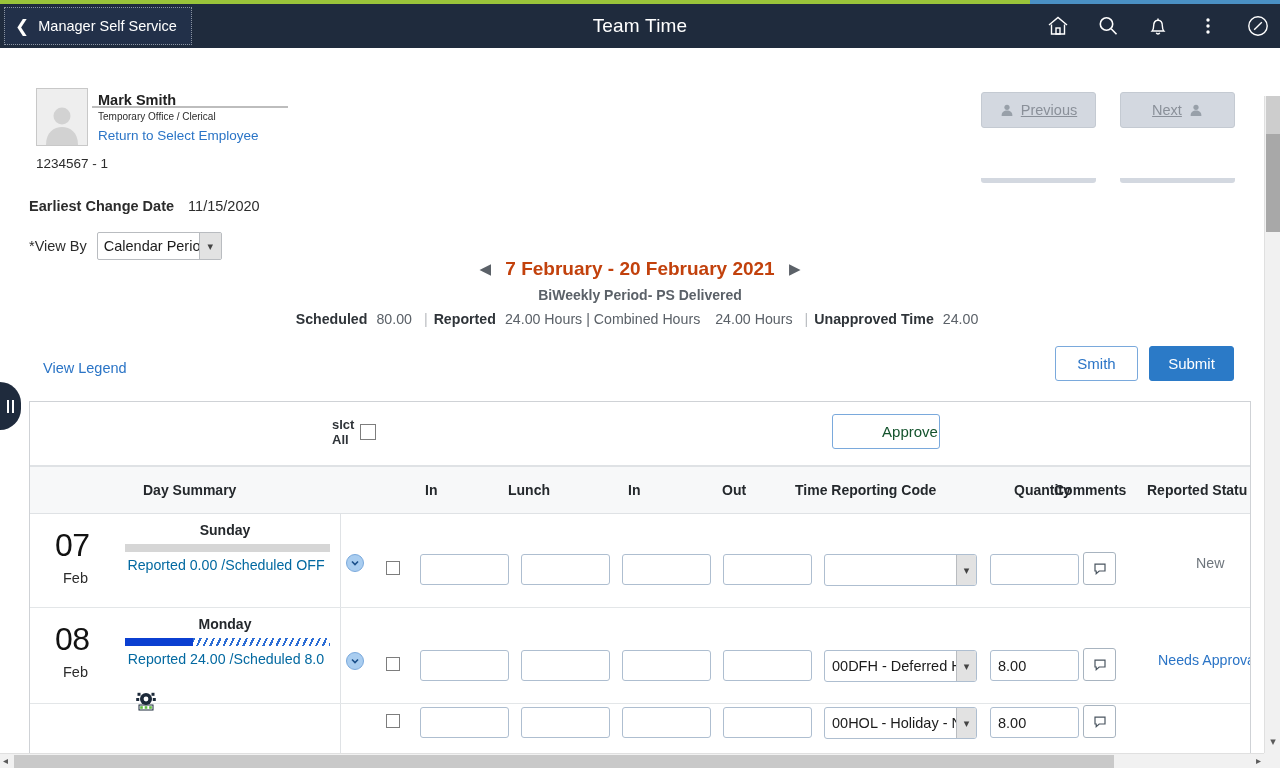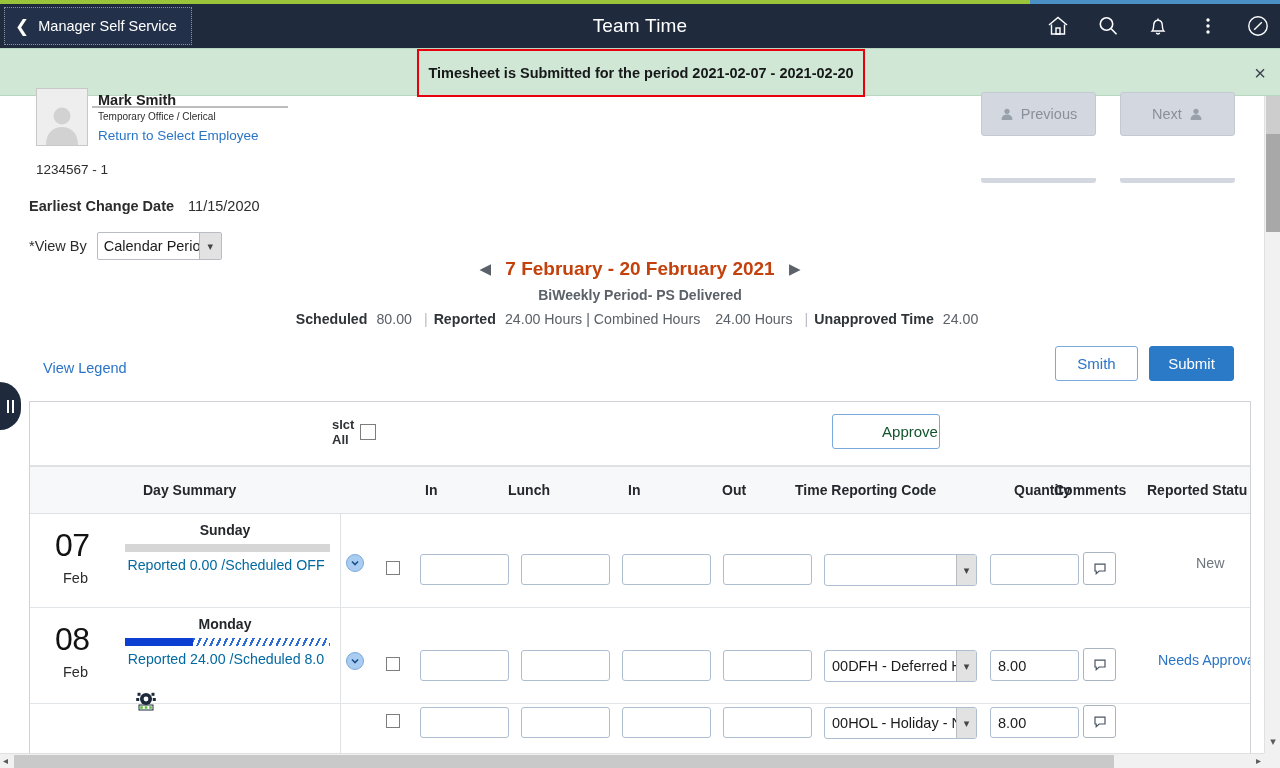--- a/index.html
+++ b/index.html
@@ -67,34 +67,35 @@
   .emp-row { display:flex; gap:10px; }
   .avatar {
     width:52px; height:58px; border:1px solid #c8c8c8; background:#eeeeee;
     display:flex; align-items:flex-end; justify-content:center; overflow:hidden;
   }
   .avatar svg{display:block;}
   .emp-meta { padding-top:4px; }
   .emp-name { font-size:14.5px; font-weight:bold; color:#222; line-height:16px; }
   .emp-job  { font-size:10px; color:#2c2c2c; line-height:18px; }
   .emp-link { font-size:13.5px; color:#2a74c6; line-height:19px; cursor:pointer; }
-  .emp-id   { font-size:13.5px; color:#2c2c2c; margin-top:16px; margin-left:0px; }
+  .emp-id   { font-size:13.5px; color:#2c2c2c; margin-top:10px; margin-left:0px; }
 
   
   .name-underline{
     position:absolute; left:92px; top:106px; width:196px; height:2px; background:#bdbdbd;
   }
 
   
   .navbtns { position:absolute; right:45px; top:92px; display:flex; gap:24px; }
   .navbtn {
-    min-width:115px; height:44px; background:#d3d8e0; border:1px solid #c4cad2;
+    min-width:115px; height:36px; background:#d3d8e0; border:1px solid #c4cad2;
     border-radius:3px; color:#8a9099; font-size:14.5px;
     display:flex; align-items:center; justify-content:center; gap:7px;
     cursor:default;
+    text-decoration:underline;
   }
   .navbtn svg { display:block; }
   .navbar-underline{ position:absolute; right:45px; top:178px; display:flex; gap:24px; }
   .navbar-underline div{ width:115px; height:5px; background:#d3d8e0; border-radius:0 0 3px 3px;}
 
   
   .ecd { position:absolute; left:29px; top:198px; font-size:14.5px; color:#2c2c2c; }
   .ecd b{ font-weight:bold; }
   .ecd .val{ margin-left:10px; }
   .viewby-row { position:absolute; left:29px; top:232px; display:flex; align-items:center; gap:10px; }
@@ -286,26 +287,20 @@
       </span>
       <span class="hicon" title="NavBar">
         <svg width="24" height="24" viewBox="0 0 24 24" fill="none" stroke="#ffffff" stroke-width="1.4">
           <circle cx="12" cy="12" r="9.2"></circle>
             <path d="M15.8 8.2 L8.2 15.8"></path>
         </svg>
       </span>
     </div>
   </div>
 
-  <div class="banner">
-    <div class="banner-box">
-      <span class="banner-text">Timesheet is Submitted for the period 2021-02-07 - 2021-02-20</span>
-    </div>
-    <span class="banner-close">×</span>
-  </div>
 
   <div class="emp-block">
     <div class="emp-row">
       <div class="avatar">
         <svg width="40" height="44" viewBox="0 0 40 44">
           <circle cx="20" cy="15" r="8.5" fill="#d2d2d2"></circle>
           <path d="M4 44 C4 31 12 26 20 26 C28 26 36 31 36 44 Z" fill="#d2d2d2"></path>
         </svg>
       </div>
       <div class="emp-meta">

